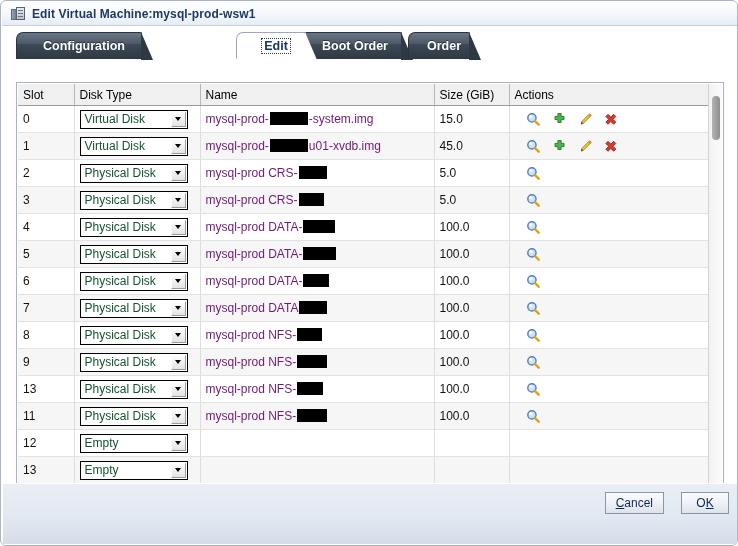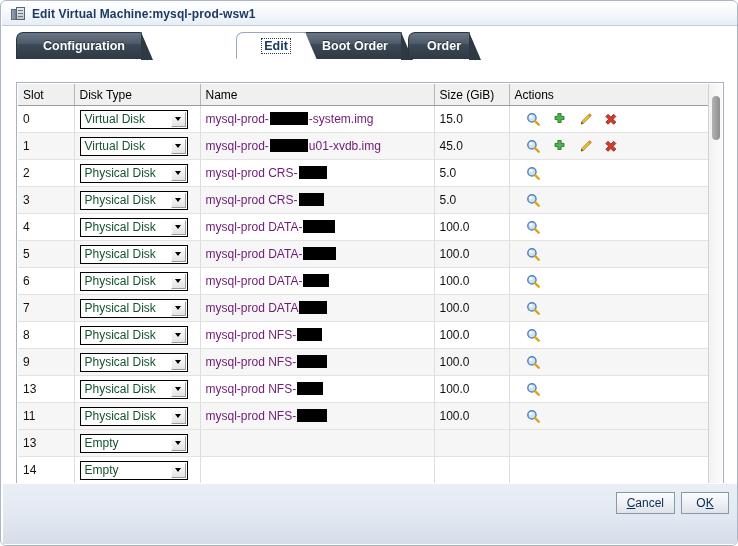--- a/index.html
+++ b/index.html
@@ -289,21 +289,21 @@
     border: 1px solid #8b97a8;
     font-size: 12px;
     color: #0d2a52;
     display: flex;
     align-items: center;
     justify-content: center;
     cursor: pointer;
     padding: 0 10px;
   }
   .btn u { text-decoration: underline; }
-  .btn-cancel { right: 63px; margin-left: 16px; }
+  .btn-cancel { right: 74px; margin-left: 16px; }
   .btn-ok     { right: 9px; min-width: 48px; }
 
   
   .page-bg {
     position: absolute;
     left: 0; top: 0;
     width: 738px; height: 546px;
     background: #ffffff;
     z-index: -1;
   }
@@ -618,20 +618,32 @@
                 <td>
                   <div class="actions-wrap">
                     <span class="act-icon"><svg width="15" height="15" viewBox="0 0 16 16">
                         <circle cx="6.3" cy="6.3" r="4.4" fill="#cfe2f5" stroke="#4f80bd" stroke-width="1.5"></circle>
                         <circle cx="5.2" cy="5.0" r="1.7" fill="#ffffff" opacity="0.85"></circle>
                         <line x1="9.4" y1="9.4" x2="13.6" y2="13.6" stroke="#d9a21b" stroke-width="2.6" stroke-linecap="round"></line>
                       </svg></span>
                   </div>
                 </td>
               </tr>
+              <tr class="even">
+                <td>12</td>
+                <td><div class="disk-select">
+                    <span class="sel-text">Empty</span>
+                    <span class="sel-btn">
+                      <span class="sel-arrow"></span>
+                    </span>
+                  </div></td>
+                <td class="name-cell"></td>
+                <td></td>
+                <td></td>
+              </tr>
               <tr class="odd">
                 <td>13</td>
                 <td><div class="disk-select">
                     <span class="sel-text">Empty</span>
                     <span class="sel-btn">
                       <span class="sel-arrow"></span>
                     </span>
                   </div></td>
                 <td class="name-cell"></td>
                 <td></td>

